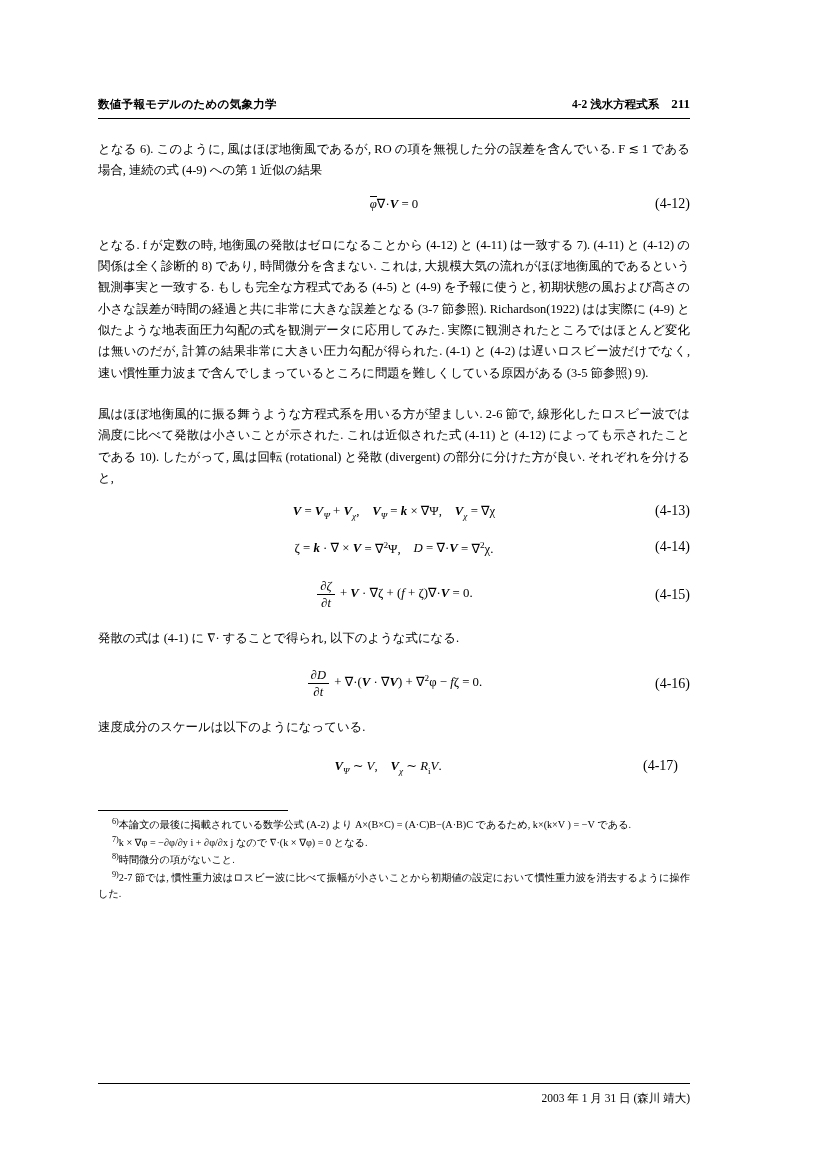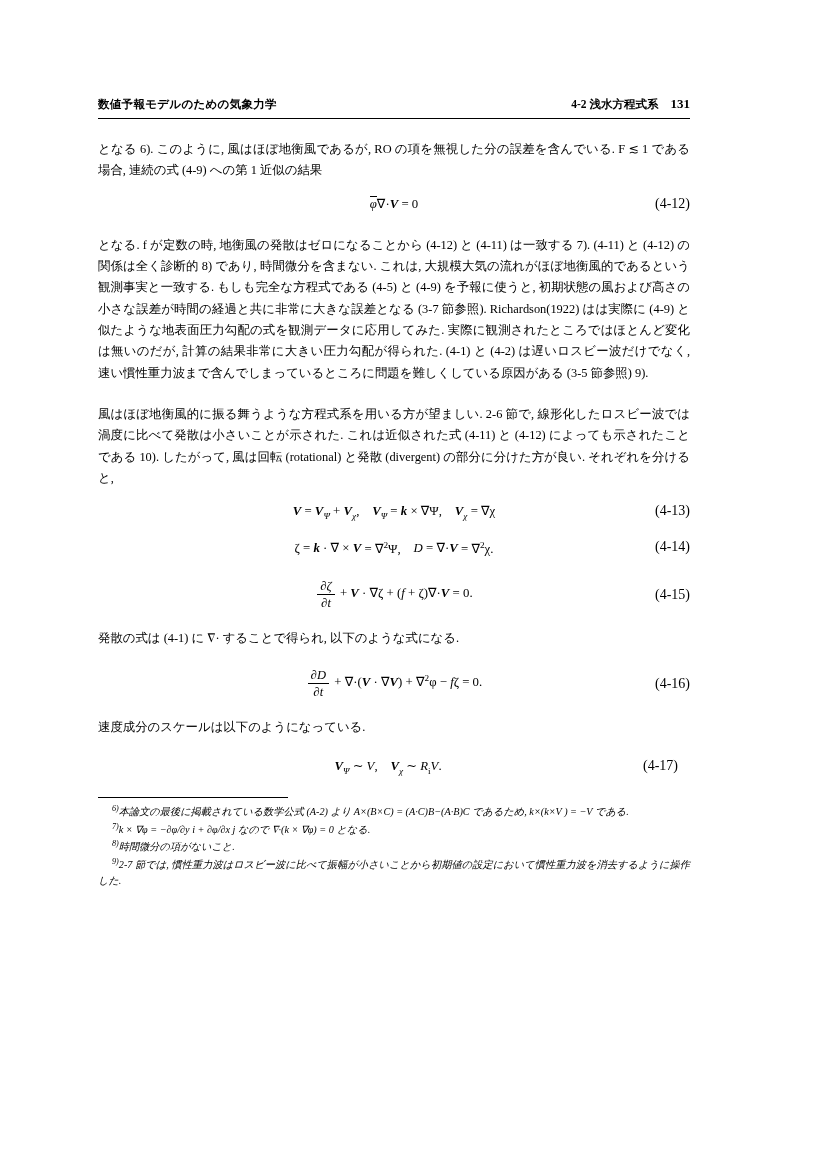--- a/index.html
+++ b/index.html
@@ -104,23 +104,22 @@
     padding: 1px 3px 0 3px;
   }
   .ovl {
     border-top: 1px solid #000;
     display: inline-block;
     padding-top: 1px;
     line-height: 1;
   }
   
   .footnotes {
-    margin-top: 17px;
+    margin-top: 30px;
     width: 592px;
-    font-style: italic;
   }
   .fn-rule {
     width: 190px;
     height: 0;
     border-top: 0.9px solid #000;
     margin-bottom: 5px;
   }
   .fn {
     font-size: 10.2px;
     line-height: 1.5;
@@ -153,21 +152,21 @@
 <body>
 
 <div class="page">
 
   <div class="content">
 
     <div class="header">
       <div class="header-left">数値予報モデルのための気象力学</div>
       <div class="header-right">
         <div>4-2 浅水方程式系</div>
-        <div class="header-page">131</div>
+        <div class="header-page">211</div>
       </div>
     </div>
 
     <div class="para-block2">
       <p class="para">となる 6). このように, 風はほぼ地衡風であるが, RO の項を無視した分の誤差を含んでいる. F ≲ 1 である場合, 連続の式 (4-9) への第 1 近似の結果</p>
     </div>
 
     <div class="eq-row">
       <div class="eq-body">
         <span class="ovl">φ</span><span class="up">∇·</span><span class="bi">V</span> <span class="up">= 0</span>
@@ -246,14 +245,18 @@
       <p class="fn">
         <span class="fnn">8)</span><span>時間微分の項がないこと.</span>
       </p>
       <p class="fn">
         <span class="fnn">9)</span><span>2-7 節では, 慣性重力波はロスビー波に比べて振幅が小さいことから初期値の設定において慣性重力波を消去するように操作した.</span>
       </p>
     </div>
 
   </div>
 
+  <div class="footer">
+    <div class="footer-rule"></div>
+    <div class="footer-text">2003 年 1 月 31 日 (森川 靖大)</div>
+  </div>
 
 </div>
 
 </body></html>

